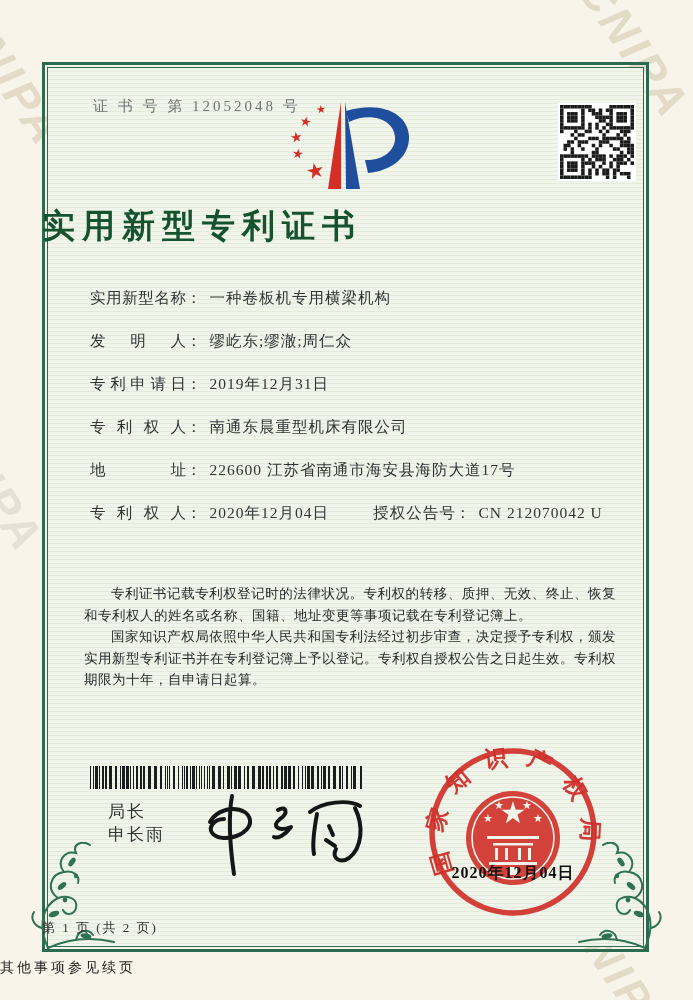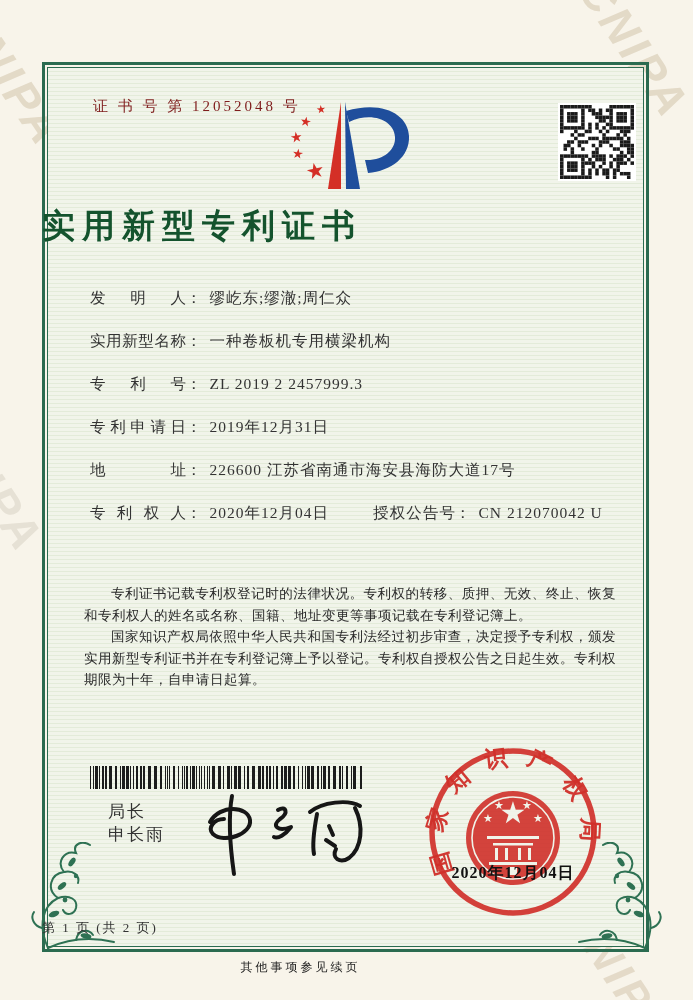--- a/index.html
+++ b/index.html
@@ -37,21 +37,21 @@
   }
   .frame-inner{
     position:absolute;inset:2px;border:1px solid var(--green);
     background:repeating-linear-gradient(180deg,#f1f4ea 0px,#f1f4ea 3px,#e3ebd9 3px,#e3ebd9 4px);
   }
   .corner-orn{position:absolute;width:104px;height:108px;pointer-events:none;}
   .corner-left{left:18px;top:842px;}
   .corner-right{left:571px;top:842px;transform:scaleX(-1);}
 
   .cert-no{
-    position:absolute;left:93px;top:97px;font-size:15px;letter-spacing:3px;color:#7f1d1d;
+    position:absolute;left:93px;top:97px;font-size:15px;letter-spacing:3px;color:#737373;
   }
   .logo{position:absolute;left:270px;top:99px;width:154px;height:94px;}
   .logo .star{position:absolute;color:var(--logo-red);line-height:1;font-family:"DejaVu Sans",sans-serif;}
   .qr{position:absolute;left:558px;top:103px;width:78px;height:78px;background:#fff;padding:2px;box-sizing:border-box;}
 
   .title{
     position:absolute;left:42px;top:204px;width:601px;text-align:left;
     font-size:33px;font-weight:bold;letter-spacing:7px;color:#14532d;
   }
 
@@ -82,22 +82,22 @@
   .seal-date{
     position:absolute;left:423px;top:863px;width:180px;text-align:center;
     font-size:16px;font-weight:bold;color:#111;letter-spacing:1px;
   }
 
   .page-info{
     position:absolute;left:42px;top:919px;width:601px;
     font-size:13px;color:#333;letter-spacing:2px;
   }
   .cont-note{
-    position:absolute;left:0;top:959px;width:601px;text-align:center;
-    font-size:12px;color:#1d1d1d;letter-spacing:3px;
+    position:absolute;left:0;top:959px;width:601px;
+    font-size:14px;color:#1d1d1d;letter-spacing:3px;
   }
 </style>
 </head>
 <body>
 
 <div class="page">
 
   <span class="wm wm1">CNIPA</span>
   <span class="wm wm2">CNIPA</span>
   <span class="wm wm3">CNIPA</span>
@@ -396,35 +396,35 @@
         <rect x="52.86" y="70.48" width="3.52" height="3.52" fill="#1a1a1a"></rect>
         <rect x="66.95" y="70.48" width="3.52" height="3.52" fill="#1a1a1a"></rect>
       </svg>
   </div>
 
   <div class="title">实用新型专利证书</div>
 
   <div class="fields-block">
     <div id="fields">
   <div class="row">
+    <span class="flabel">实用新型名称</span><span class="colon">：</span><span class="fvalue">一种卷板机专用横梁机构</span>
+  </div>
+
+  <div class="row">
     <span class="flabel">发明人</span><span class="colon">：</span><span class="fvalue">缪屹东;缪澈;周仁众</span>
   </div>
 
-  <div class="row">
-    <span class="flabel">实用新型名称</span><span class="colon">：</span><span class="fvalue">一种卷板机专用横梁机构</span>
-  </div>
-
-  <div class="row">
-    <span class="flabel">专利号</span><span class="colon">：</span><span class="fvalue">ZL 2019 2 2457999.3</span>
-  </div>
 
   <div class="row">
     <span class="flabel">专利申请日</span><span class="colon">：</span><span class="fvalue">2019年12月31日</span>
   </div>
 
+  <div class="row">
+    <span class="flabel">专利权人</span><span class="colon">：</span><span class="fvalue">南通东晨重型机床有限公司</span>
+  </div>
 
   <div class="row">
     <span class="flabel">地址</span><span class="colon">：</span><span class="fvalue">226600 江苏省南通市海安县海防大道17号</span>
   </div>
 </div>
     <div class="row">
       <span class="flabel">专利权人</span><span class="colon">：</span><span class="fvalue">2020年12月04日</span><span class="grant2"><span class="flabel2">授权公告号</span><span class="colon">：</span><span class="fvalue">CN 212070042 U</span></span>
     </div>
   </div>
 

